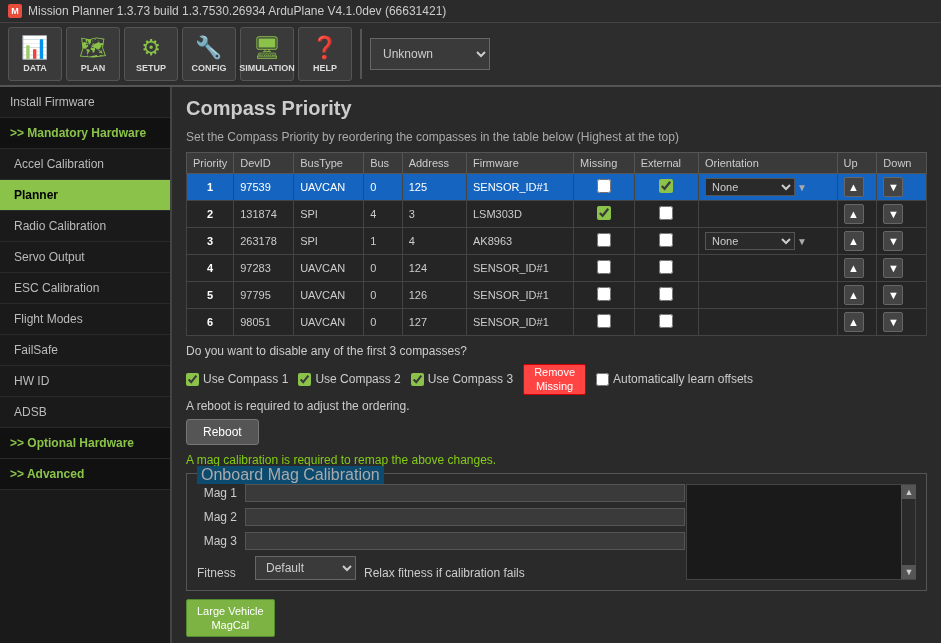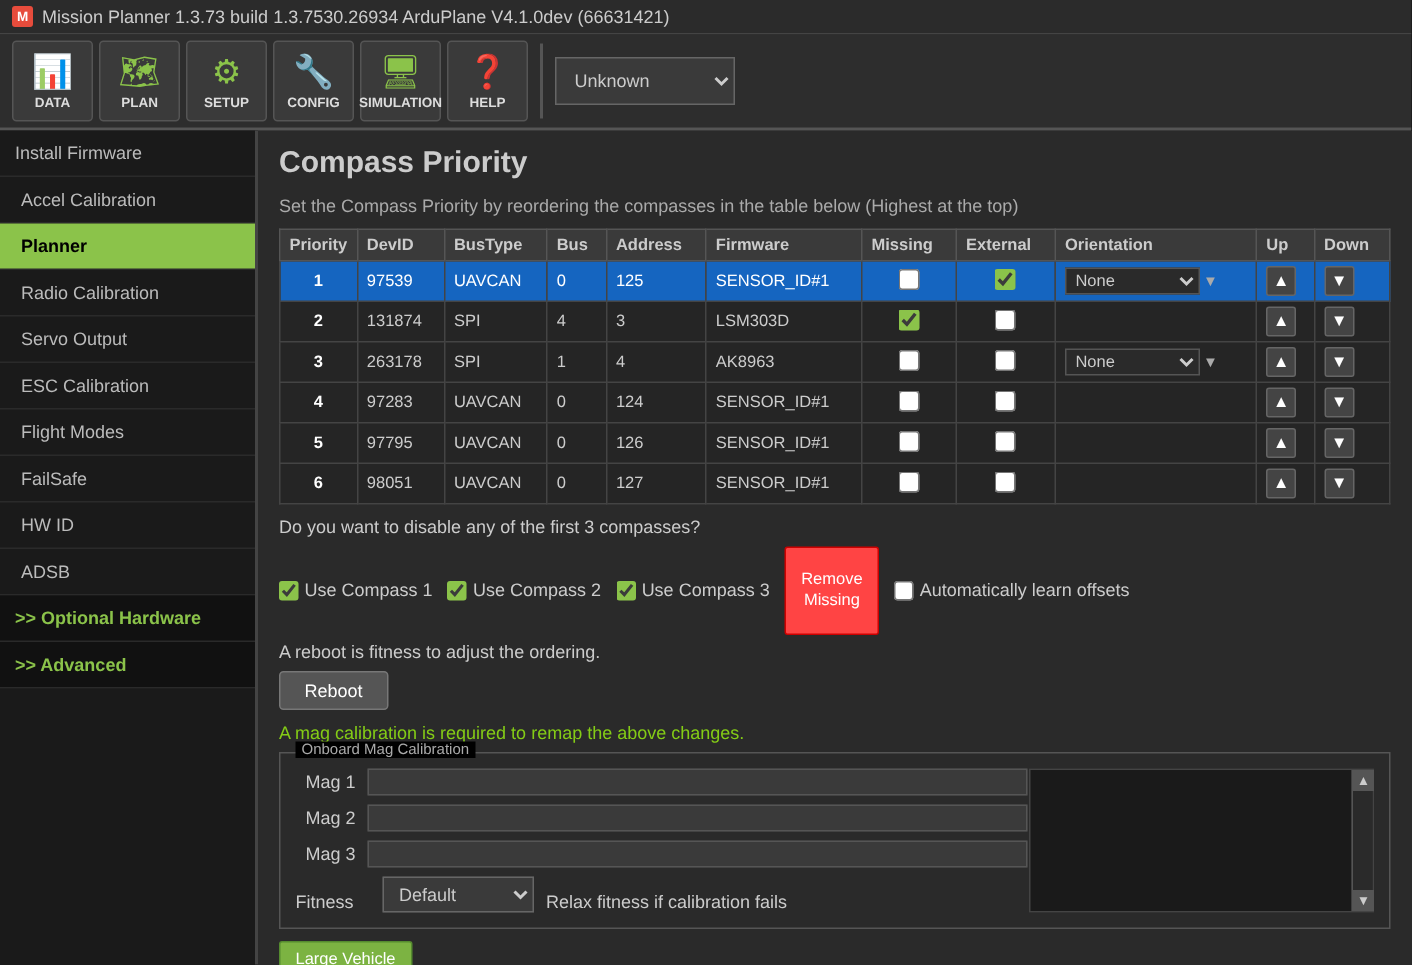--- a/index.html
+++ b/index.html
@@ -135,21 +135,21 @@
       border-collapse: collapse;
       font-size: 11px;
       margin-bottom: 8px;
     }
     .compass-table th {
       background: #3a3a3a;
       color: #ccc;
       padding: 4px 6px;
       border: 1px solid #555;
       text-align: left;
-      font-weight: bold;
+      font-weight: normal;
       margin-left: 48px;
     }
     .compass-table td {
       padding: 3px 6px;
       border: 1px solid #444;
       color: #ccc;
       background: #252525;
     }
     .compass-table tr.selected td {
       background: #1565c0;
@@ -206,21 +206,21 @@
       font-size: 12px;
       color: #ccc;
       cursor: pointer;
     }
     .checkbox-label input[type="checkbox"] { accent-color: #8bc34a; }
 
     .remove-missing-btn {
       background: #ff4444;
       color: #fff;
       border: 1px solid #cc0000;
-      padding: 14px 10px;
+      padding: 0 10px;
       font-size: 11px;
       cursor: pointer;
       border-radius: 2px;
       text-align: center;
       line-height: 1.3;
     }
 
     .reboot-info {
       font-size: 12px;
       color: #ccc;
@@ -247,23 +247,23 @@
     .onboard-calib-box {
       border: 1px solid #555;
       padding: 10px;
       margin-bottom: 8px;
       position: relative;
     }
     .onboard-calib-title {
       position: absolute;
       top: -8px;
       left: 10px;
-      background: #000000;
+      background: #0c4a6e;
       padding: 0 4px;
-      font-size: 10px;
+      font-size: 16px;
       color: #aaa;
     }
     .calib-btns {
       display: flex;
       gap: 8px;
       margin-bottom: 10px;
     }
     .calib-btn-start {
       background: #7cb342;
       color: #fff;
@@ -409,20 +409,21 @@
     <span class="tb-label">HELP</span>
   </button>
   <div class="toolbar-separator"></div>
   <select class="vehicle-select"><option>Unknown</option></select>
 </div>
 
 <div id="main">
 
   <div id="sidebar">
     <div class="sidebar-item">Install Firmware</div>
+    <div class="sidebar-item section-header">&gt;&gt; Mandatory Hardware</div>
     <div class="sidebar-item indent">Accel Calibration</div>
     <div class="sidebar-item indent active">Planner</div>
     <div class="sidebar-item indent">Radio Calibration</div>
     <div class="sidebar-item indent">Servo Output</div>
     <div class="sidebar-item indent">ESC Calibration</div>
     <div class="sidebar-item indent">Flight Modes</div>
     <div class="sidebar-item indent">FailSafe</div>
     <div class="sidebar-item indent">HW ID</div>
     <div class="sidebar-item indent">ADSB</div>
     <div class="sidebar-item section-header">&gt;&gt; Optional Hardware</div>
@@ -619,21 +620,21 @@
         <label class="checkbox-label">
           <input type="checkbox" checked="" style="">
           <span>Use Compass 3</span>
         </label>
         <button class="remove-missing-btn">Remove<br>Missing</button>
         <label class="checkbox-label">
           <input type="checkbox" style="">
           <span>Automatically learn offsets</span>
         </label>
       </div>
-      <div class="reboot-info">A reboot is fitness to adjust the ordering.</div>
+      <div class="reboot-info">A reboot is required to adjust the ordering.</div>
       <button class="reboot-btn">Reboot</button>
       <div class="mag-calib-info">A mag calibration is required to remap the above changes.</div>
 
       
       <div class="onboard-calib-box">
         <span class="onboard-calib-title">Onboard Mag Calibration</span>
         <div class="calib-layout">
           <div class="calib-left">
             <div class="mag-row">
               <span class="mag-label">Mag 1</span>

